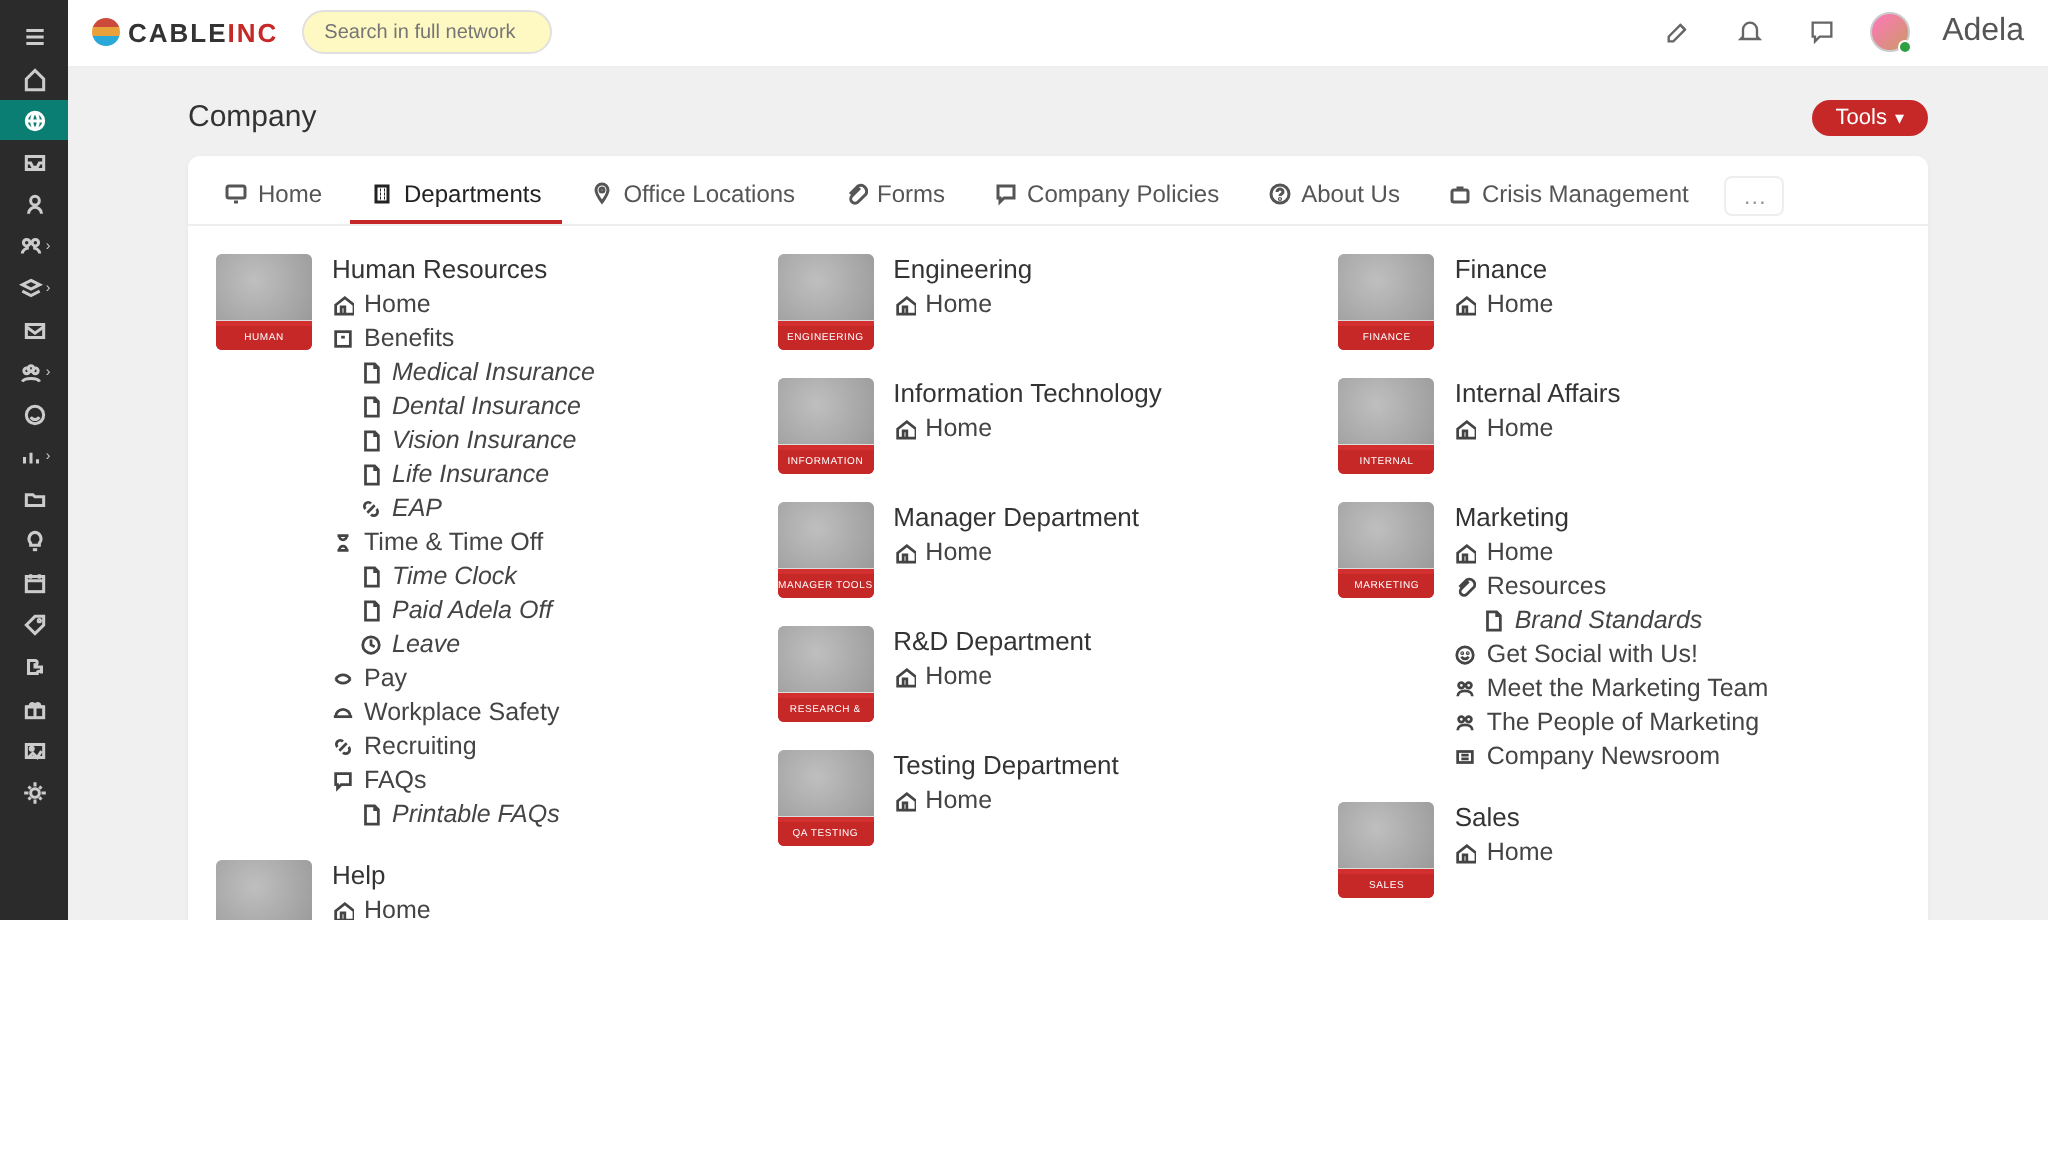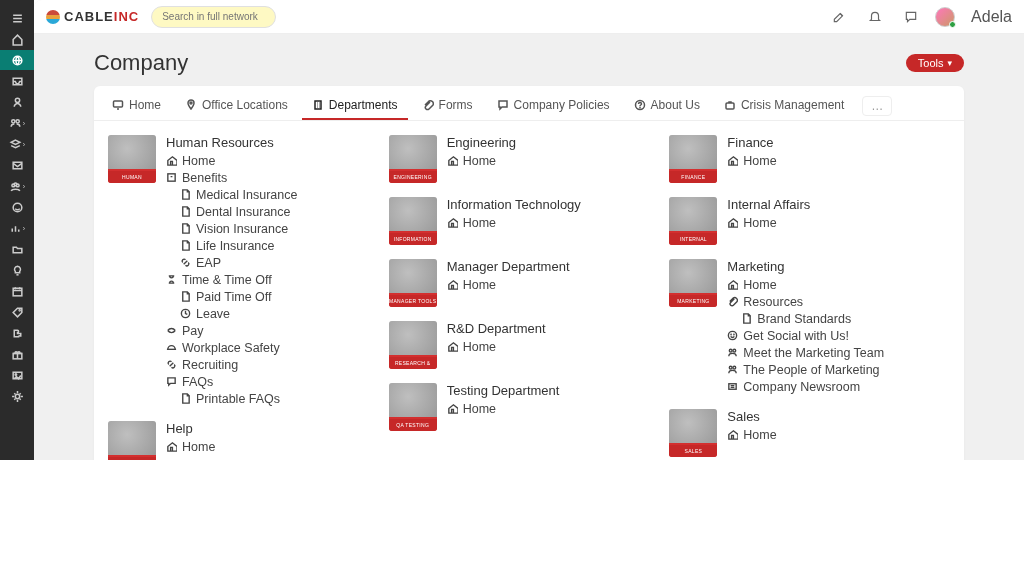--- a/index.html
+++ b/index.html
@@ -24,42 +24,42 @@
   .logo .inc { color: #c62828; }
   .search { background: #fef9c3; border: 1px solid #e0e0e0; border-radius: 14px; height: 22px; width: 125px; padding: 0 10px; font-size: 10px; color: #888; }
   .topbar .spacer { flex: 1; }
   .topbar .icbtn { width: 24px; height: 24px; display: flex; align-items: center; justify-content: center; color: #666; cursor: pointer; }
   .avatar { width: 20px; height: 20px; border-radius: 50%; background: linear-gradient(135deg,#f7b,#c96); border: 1px solid #ccc; position: relative; }
   .avatar .dot { position: absolute; right: -2px; bottom: -2px; width: 7px; height: 7px; background: #2ea043; border-radius: 50%; border: 1px solid #fff; }
   .username { font-size: 16px; color: #555; margin-left: 4px; }
 
   .content-wrap { padding: 8px 60px 0 60px; overflow: hidden; }
   .page-head { display: flex; align-items: center; margin: 8px 0 10px 0; }
-  .page-title { font-size: 22px; font-weight: 500; color: #333; }
+  .page-title { font-size: 15px; font-weight: 500; color: #333; }
   .tools-btn { margin-left: auto; background: #c62828; color: #fff; border-radius: 14px; padding: 3px 12px; font-size: 11px; display: flex; align-items: center; gap: 4px; cursor: pointer; text-align: right; }
   .tools-btn .chev-d { font-size: 9px; }
 
   .panel { background: #fff; border-radius: 6px; box-shadow: 0 1px 3px rgba(0,0,0,0.04); overflow: hidden; }
   .tabs { display: flex; padding: 6px 8px 0 8px; gap: 4px; border-bottom: 1px solid #eee; }
   .tab { display: flex; align-items: center; gap: 5px; padding: 6px 10px; font-size: 12px; color: #555; cursor: pointer; border-bottom: 2px solid transparent; }
   .tab.active { border-bottom: 2px solid #c62828; color: #222; }
   .tab svg { width: 12px; height: 12px; stroke: currentColor; fill: none; stroke-width: 1.5; }
   .tab.more { border: 1px solid #eee; border-radius: 4px; padding: 2px 8px; margin: 4px 0 4px 4px; color: #999; }
 
   .columns { display: flex; padding: 14px; }
   .col { flex: 1; display: flex; flex-direction: column; gap: 14px; }
   .dept { display: flex; gap: 10px; }
   .thumb { width: 48px; height: 48px; background: linear-gradient(#ddd 70%, #d32f2f 70%); border-radius: 3px; position: relative; flex-shrink: 0; overflow: hidden; }
   .thumb::before { content: ""; position: absolute; inset: 0 0 30% 0; background: radial-gradient(circle at 40% 40%, #bfbfbf, #9a9a9a); }
   .thumb .caption { position: absolute; left: 0; right: 0; bottom: 0; height: 12px; background: #c62828; color: #fff; font-size: 5px; text-align: center; line-height: 12px; letter-spacing: .3px; }
   .dept-body { flex: 1; font-size: 12.5px; }
   .dept-title { font-size: 13px; color: #333; margin-bottom: 2px; }
   .row { display: flex; align-items: center; gap: 5px; padding: 1.5px 0; color: #444; cursor: pointer; }
   .row svg { width: 11px; height: 11px; stroke: currentColor; fill: none; stroke-width: 1.5; flex-shrink: 0; }
-  .row.ind1 { padding-left: 14px; }
+  .row.ind1 { padding-left: 14px; font-style: italic; }
 </style>
 </head>
 <body>
 <div class="bg-circle"></div>
 
 <svg width="0" height="0" style="position:absolute">
   <defs>
     <g id="i-home">
         <path d="M2 6l5-4 5 4v5H2z"></path>
         <path d="M5 11V7h2v4"></path>
@@ -297,32 +297,32 @@
       </div>
 
       <div class="panel">
         <div class="tabs" id="tabs">
             <div class="tab">
               <svg viewBox="0 0 12 12">
                 <use href="#i-monitor"></use>
               </svg>
               <span>Home</span>
             </div>
+            <div class="tab active">
+              <svg viewBox="0 0 12 12">
+                <use href="#i-building"></use>
+              </svg>
+              <span>Departments</span>
+            </div>
             <div class="tab">
               <svg viewBox="0 0 12 12">
                 <use href="#i-pin"></use>
               </svg>
               <span>Office Locations</span>
             </div>
-            <div class="tab active">
-              <svg viewBox="0 0 12 12">
-                <use href="#i-building"></use>
-              </svg>
-              <span>Departments</span>
-            </div>
             <div class="tab">
               <svg viewBox="0 0 12 12">
                 <use href="#i-clip"></use>
               </svg>
               <span>Forms</span>
             </div>
             <div class="tab">
               <svg viewBox="0 0 12 12">
                 <use href="#i-chat"></use>
               </svg>
@@ -395,21 +395,27 @@
                   <div class="row">
                     <svg viewBox="0 0 12 12">
                       <use href="#i-hourglass"></use>
                     </svg>
                     <span>Time &amp; Time Off</span>
                   </div>
                   <div class="row ind1">
                     <svg viewBox="0 0 12 12">
                       <use href="#i-doc"></use>
                     </svg>
-                    <span>Paid Time Off</span>
+                    <span>Time Clock</span>
+                  </div>
+                  <div class="row ind1">
+                    <svg viewBox="0 0 12 12">
+                      <use href="#i-doc"></use>
+                    </svg>
+                    <span>Paid Adela Off</span>
                   </div>
                   <div class="row ind1">
                     <svg viewBox="0 0 12 12">
                       <use href="#i-clock"></use>
                     </svg>
                     <span>Leave</span>
                   </div>
                   <div class="row">
                     <svg viewBox="0 0 12 12">
                       <use href="#i-money"></use>

